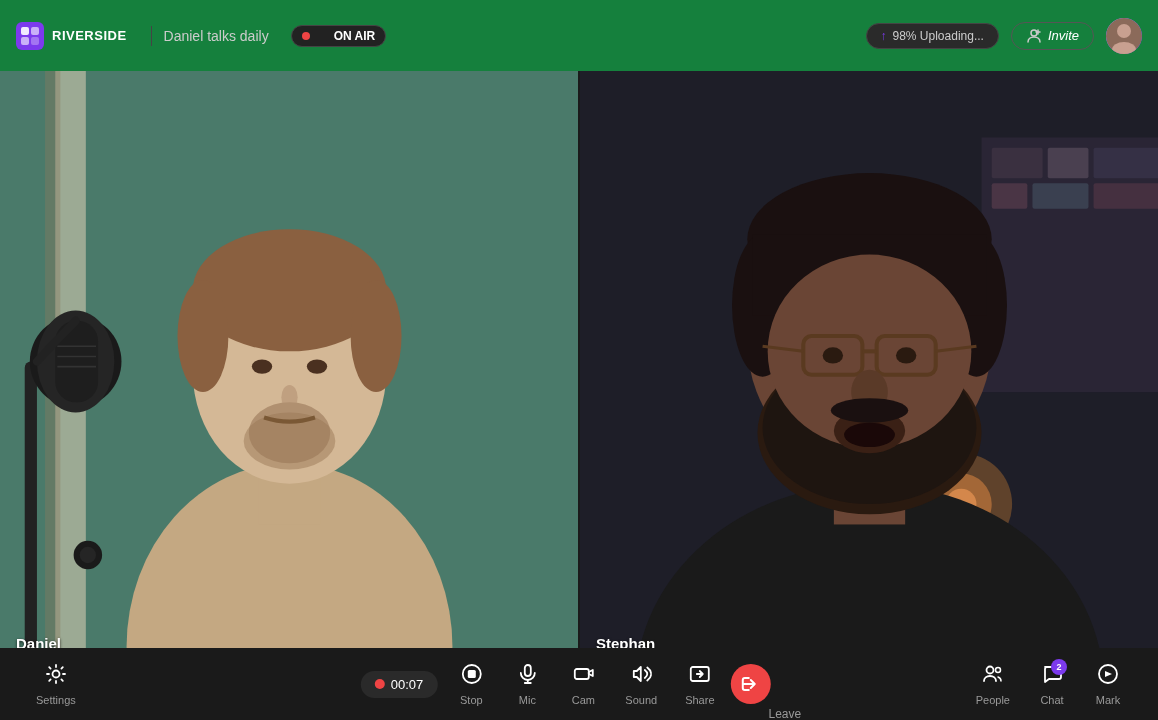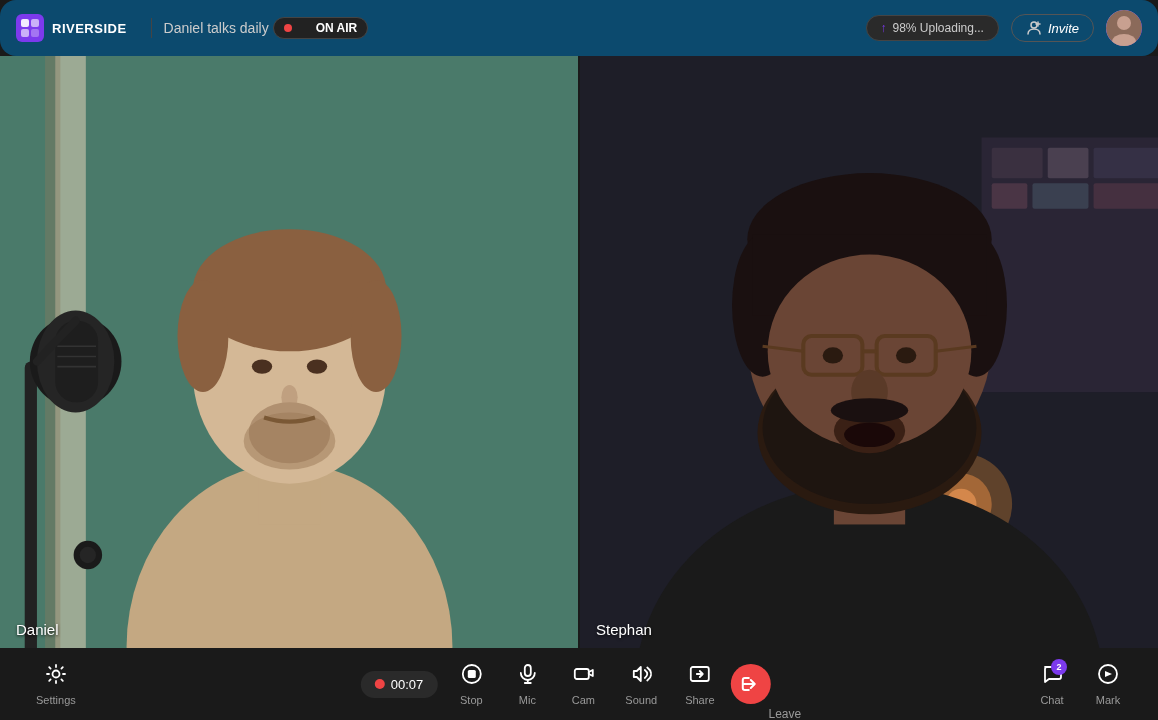--- a/index.html
+++ b/index.html
@@ -9,27 +9,26 @@
       background: #1a1a1a;
       font-family: -apple-system, BlinkMacSystemFont, 'Segoe UI', sans-serif;
       overflow: hidden;
       color: #fff;
     }
 
     
     #header {
       position: absolute;
       top: 0; left: 0; right: 0;
-      height: 56px;
-      background: #0c4a6e;
+      height: 71px;
+      background: #15803d;
       display: flex;
       align-items: center;
       padding: 0 16px;
       z-index: 10;
-      border-radius: 16px;
     }
     .logo-area {
       display: flex;
       align-items: center;
       gap: 8px;
       margin-right: 12px;
     }
     .logo-icon {
       width: 28px;
       height: 28px;
@@ -50,21 +49,21 @@
     }
     .divider-v {
       width: 1px;
       height: 20px;
       background: #444;
       margin: 0 12px;
     }
     .session-title {
       font-size: 14px;
       color: #ccc;
-      margin-right: 4px;
+      margin-right: 22px;
     }
     .on-air-badge {
       background: #222;
       border: 1px solid #444;
       border-radius: 20px;
       padding: 3px 10px;
       display: flex;
       align-items: center;
       gap: 24px;
       font-size: 12px;
@@ -149,24 +148,24 @@
     }
     
     .stephan-bg {
       background: linear-gradient(160deg, #2a2a3a 0%, #1a1a2a 40%, #0a0a1a 100%);
       width: 100%;
       height: 100%;
       position: relative;
     }
     .participant-name {
       position: absolute;
-      bottom: 82px;
+      bottom: 68px;
       left: 16px;
       font-size: 15px;
-      font-weight: 400;
+      font-weight: 700;
       color: #fff;
       text-shadow: 0 1px 3px rgba(0,0,0,0.8);
     }
 
     
     #toolbar {
       position: absolute;
       bottom: 0; left: 0; right: 0;
       height: 72px;
       background: #1a1a1a;
@@ -508,20 +507,31 @@
       <svg width="20" height="20" viewBox="0 0 20 20" fill="none">
         <path d="M3 10h11M10 6l4 4-4 4" stroke="white" stroke-width="2" stroke-linecap="round" stroke-linejoin="round"></path>
         <path d="M8 4H4a2 2 0 00-2 2v8a2 2 0 002 2h4" stroke="white" stroke-width="2" stroke-linecap="round"></path>
       </svg>
     </button>
     <span class="label" style="font-size:12px;color:#999;margin-left:-6px;margin-top:28px;position:relative;top:16px;text-align:center;">Leave</span>
   </div>
 
   <div class="toolbar-right">
 
+    <button class="tool-btn">
+      <span class="icon icon-wrap">
+        <svg width="22" height="22" viewBox="0 0 22 22" fill="none">
+          <circle cx="8" cy="7" r="3.5" stroke="white" stroke-width="1.8"></circle>
+          <path d="M2 18c0-3 2.5-5 6-5s6 2 6 5" stroke="white" stroke-width="1.8" stroke-linecap="round"></path>
+          <circle cx="16" cy="7" r="2.5" stroke="white" stroke-width="1.5"></circle>
+          <path d="M19 18c0-2-1.5-3.5-3-4" stroke="white" stroke-width="1.5" stroke-linecap="round"></path>
+        </svg>
+      </span>
+      <span class="label">People</span>
+    </button>
 
     <button class="tool-btn">
       <span class="icon icon-wrap" style="position:relative;display:inline-block;">
         <svg width="22" height="22" viewBox="0 0 22 22" fill="none">
           <path d="M4 4h14a2 2 0 012 2v8a2 2 0 01-2 2H8l-4 3V6a2 2 0 012-2z" stroke="white" stroke-width="1.8" stroke-linejoin="round"></path>
         </svg>
         <span class="badge-count">2</span>
       </span>
       <span class="label">Chat</span>
     </button>

